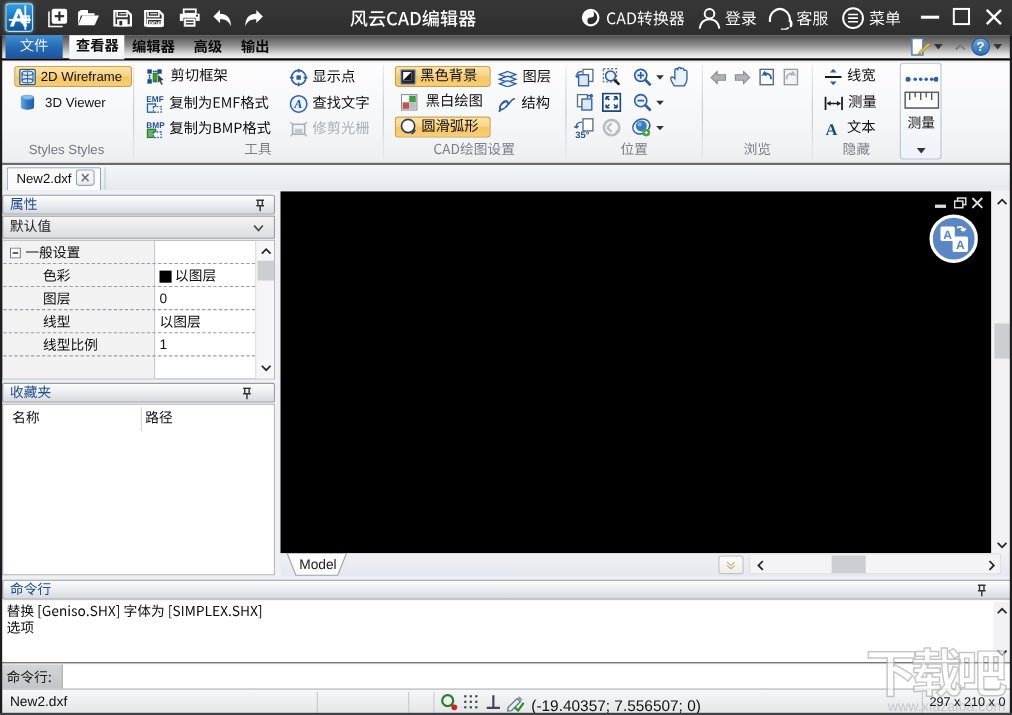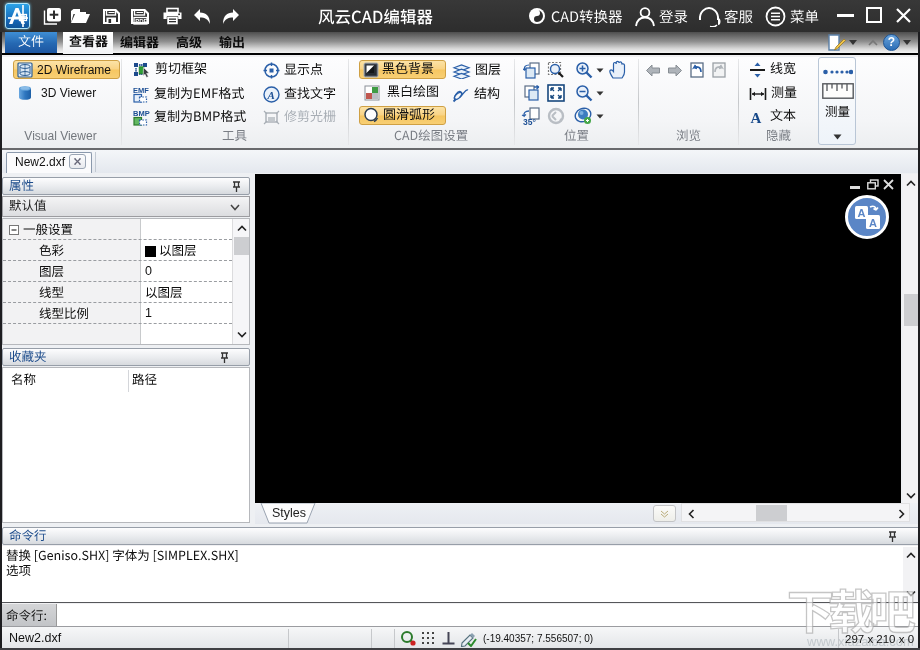--- a/index.html
+++ b/index.html
@@ -436,21 +436,21 @@
       <path d="M5 1 V8 M10 1 V5.5 M15 1 V8 M20 1 V5.5 M25 1 V8" stroke="#55585c" stroke-width="1.3"></path>
     </svg>
     <div class="abs" style="left:0;top:47px;width:100%;text-align:center;"><svg width="25" height="15" viewBox="0 0 25 15" style="display:inline-block;vertical-align:top;overflow:visible">
           <path transform="translate(0 11)" d="M6.1 -1.2C6.7 -0.5 7.5 0.4 7.8 0.9L8.4 0.5C8.1 -0.1 7.3 -0.9 6.7 -1.5ZM3.9 -9.8V-1.9H4.6V-9.1H7.4V-2.0H8.1V-9.8ZM10.8 -10.3V-0.1C10.8 0.1 10.8 0.2 10.6 0.2C10.4 0.2 9.8 0.2 9.2 0.2C9.3 0.4 9.4 0.8 9.4 1.0C10.3 1.0 10.9 0.9 11.2 0.8C11.5 0.7 11.6 0.4 11.6 -0.1V-10.3ZM9.1 -9.4V-1.9H9.9V-9.4ZM5.6 -8.2V-3.7C5.6 -2.2 5.3 -0.7 3.2 0.4C3.4 0.5 3.6 0.8 3.7 1.0C6.0 -0.2 6.3 -2.1 6.3 -3.7V-8.2ZM1.0 -9.7C1.7 -9.3 2.6 -8.7 3.0 -8.3L3.6 -9.1C3.2 -9.5 2.2 -10.0 1.6 -10.4ZM0.5 -6.3C1.2 -5.9 2.1 -5.4 2.5 -5.0L3.1 -5.8C2.6 -6.1 1.7 -6.7 1.0 -7.0ZM0.7 0.3 1.6 0.8C2.1 -0.3 2.7 -1.9 3.2 -3.2L2.4 -3.7C1.9 -2.2 1.2 -0.6 0.7 0.3Z M15.6 -8.3H21.8V-7.6H15.6ZM15.6 -9.5H21.8V-8.9H15.6ZM14.7 -10.1V-7.1H22.8V-10.1ZM13.2 -6.5V-5.8H24.4V-6.5ZM15.4 -3.4H18.3V-2.7H15.4ZM19.2 -3.4H22.2V-2.7H19.2ZM15.4 -4.7H18.3V-4.0H15.4ZM19.2 -4.7H22.2V-4.0H19.2ZM13.1 -0.0V0.7H24.4V-0.0H19.2V-0.8H23.4V-1.4H19.2V-2.1H23.1V-5.2H14.5V-2.1H18.3V-1.4H14.1V-0.8H18.3V-0.0Z" fill="#111111"></path>
         </svg></div>
     <svg class="abs" style="left:14px;top:76px" width="9" height="6" viewBox="0 0 9 6">
         <path d="M0.5 0.5 H8.5 L4.5 5.5 Z" fill="#333"></path>
       </svg>
   </div>
 
-  <div class="abs" style="left:0;top:72px;width:121px;text-align:center;font-size:12px;color:#73777d;">Visual Viewer</div>
+  <div class="abs" style="left:0;top:72px;width:121px;text-align:center;font-size:12px;color:#73777d;">Styles Styles</div>
   <div class="abs" style="left:121px;top:72px;width:227px;text-align:center;"><svg width="25" height="15" viewBox="0 0 25 15" style="display:inline-block;vertical-align:top;overflow:visible">
         <path transform="translate(0 11)" d="M0.7 -0.9V0.0H11.9V-0.9H6.7V-8.1H11.2V-9.1H1.3V-8.1H5.7V-0.9Z M20.1 -1.1C21.5 -0.4 22.9 0.4 23.8 1.0L24.5 0.3C23.6 -0.3 22.1 -1.1 20.7 -1.7ZM16.6 -1.7C15.8 -1.0 14.3 -0.2 13.0 0.3C13.2 0.5 13.5 0.8 13.7 1.0C14.9 0.5 16.5 -0.3 17.5 -1.1ZM15.2 -9.9V-2.6H13.2V-1.8H24.4V-2.6H22.5V-9.9ZM16.1 -2.6V-3.8H21.6V-2.6ZM16.1 -7.3H21.6V-6.3H16.1ZM16.1 -8.1V-9.1H21.6V-8.1ZM16.1 -5.6H21.6V-4.5H16.1Z" fill="#7a7e85"></path>
       </svg></div>
   <div class="abs" style="left:348px;top:72px;width:166px;text-align:center;"><svg width="75" height="15" viewBox="0 0 75 15" style="display:inline-block;vertical-align:top;overflow:visible">
         <path transform="translate(0 11)" d="M4.7 0.2C5.9 0.2 6.8 -0.3 7.5 -1.2L6.9 -1.9C6.3 -1.2 5.6 -0.9 4.8 -0.9C3.0 -0.9 1.9 -2.3 1.9 -4.6C1.9 -6.9 3.1 -8.3 4.8 -8.3C5.6 -8.3 6.2 -8.0 6.7 -7.5L7.3 -8.2C6.8 -8.8 5.9 -9.3 4.8 -9.3C2.5 -9.3 0.7 -7.5 0.7 -4.6C0.7 -1.6 2.4 0.2 4.7 0.2Z M8.0 0.0H9.2L10.1 -2.8H13.4L14.3 0.0H15.5L12.4 -9.2H11.1ZM10.4 -3.7 10.8 -5.1C11.1 -6.2 11.4 -7.2 11.7 -8.2H11.8C12.1 -7.2 12.4 -6.2 12.7 -5.1L13.1 -3.7Z M16.8 0.0H19.2C21.9 0.0 23.4 -1.7 23.4 -4.6C23.4 -7.5 21.9 -9.2 19.1 -9.2H16.8ZM18.0 -1.0V-8.2H19.0C21.2 -8.2 22.2 -6.9 22.2 -4.6C22.2 -2.3 21.2 -1.0 19.0 -1.0Z M24.7 -0.7 24.9 0.2C25.9 -0.2 27.3 -0.7 28.7 -1.2L28.5 -2.0C27.1 -1.5 25.6 -1.0 24.7 -0.7ZM30.2 -6.3V-5.5H34.5V-6.3ZM24.9 -5.3C25.1 -5.4 25.3 -5.4 26.6 -5.6C26.2 -4.9 25.7 -4.2 25.5 -4.0C25.2 -3.5 24.9 -3.2 24.7 -3.2C24.8 -2.9 24.9 -2.5 25.0 -2.3C25.2 -2.4 25.6 -2.6 28.5 -3.3C28.5 -3.5 28.5 -3.9 28.5 -4.1L26.3 -3.6C27.2 -4.7 28.0 -6.1 28.7 -7.4L27.9 -7.9C27.6 -7.4 27.4 -6.9 27.1 -6.4L25.8 -6.3C26.5 -7.4 27.2 -8.8 27.7 -10.2L26.8 -10.5C26.3 -9.0 25.5 -7.4 25.2 -7.0C25.0 -6.5 24.8 -6.2 24.6 -6.2C24.7 -5.9 24.8 -5.5 24.9 -5.3ZM29.1 0.7C29.4 0.6 29.9 0.5 34.5 0.0C34.7 0.4 34.9 0.7 35.0 1.0L35.8 0.6C35.5 -0.2 34.6 -1.5 33.9 -2.4L33.1 -2.1C33.5 -1.7 33.8 -1.2 34.1 -0.7L30.5 -0.4C31.0 -1.2 31.8 -2.5 32.2 -3.3H35.7V-4.2H29.1V-3.3H31.2C30.8 -2.5 29.8 -0.9 29.5 -0.5C29.3 -0.3 29.0 -0.2 28.8 -0.2C28.9 0.0 29.0 0.5 29.1 0.7ZM32.1 -10.5C31.4 -8.8 30.1 -7.3 28.6 -6.4C28.7 -6.1 29.0 -5.7 29.1 -5.5C30.3 -6.3 31.4 -7.6 32.3 -9.0C33.2 -7.8 34.5 -6.5 35.6 -5.7C35.7 -5.9 35.9 -6.3 36.1 -6.5C34.9 -7.3 33.5 -8.6 32.7 -9.8L33.0 -10.3Z M41.4 -3.5C42.4 -3.3 43.6 -2.8 44.3 -2.5L44.7 -3.1C44.0 -3.5 42.8 -3.9 41.8 -4.1ZM40.1 -1.9C41.8 -1.7 44.0 -1.2 45.2 -0.8L45.6 -1.5C44.4 -1.9 42.2 -2.4 40.5 -2.5ZM37.7 -10.0V1.0H38.6V0.5H47.2V1.0H48.1V-10.0ZM38.6 -0.4V-9.1H47.2V-0.4ZM41.8 -8.8C41.2 -7.8 40.1 -6.9 39.1 -6.2C39.3 -6.1 39.6 -5.8 39.7 -5.7C40.1 -5.9 40.5 -6.2 40.9 -6.5C41.3 -6.1 41.7 -5.8 42.2 -5.4C41.2 -4.9 40.0 -4.5 38.8 -4.3C39.0 -4.2 39.2 -3.8 39.3 -3.6C40.5 -3.9 41.8 -4.3 43.0 -5.0C44.1 -4.4 45.2 -4.0 46.4 -3.7C46.5 -3.9 46.8 -4.2 47.0 -4.4C45.9 -4.6 44.8 -5.0 43.8 -5.4C44.7 -6.0 45.5 -6.7 46.0 -7.6L45.5 -7.9L45.4 -7.9H42.1C42.3 -8.1 42.5 -8.3 42.6 -8.6ZM41.4 -7.0 41.5 -7.1H44.7C44.3 -6.6 43.7 -6.2 43.0 -5.8C42.4 -6.2 41.8 -6.6 41.4 -7.0Z M50.7 -9.7C51.4 -9.1 52.2 -8.3 52.6 -7.7L53.2 -8.4C52.8 -8.9 52.0 -9.7 51.3 -10.3ZM49.7 -6.6V-5.7H51.5V-1.2C51.5 -0.6 51.1 -0.2 50.8 -0.1C51.0 0.1 51.3 0.5 51.4 0.8C51.5 0.5 51.9 0.2 54.1 -1.4C54.0 -1.6 53.8 -1.9 53.8 -2.2L52.4 -1.2V-6.6ZM55.3 -10.1V-8.7C55.3 -7.7 55.0 -6.7 53.4 -6.0C53.6 -5.8 53.9 -5.4 54.0 -5.2C55.8 -6.1 56.2 -7.5 56.2 -8.6V-9.2H58.4V-7.2C58.4 -6.2 58.6 -5.9 59.5 -5.9C59.6 -5.9 60.2 -5.9 60.4 -5.9C60.6 -5.9 60.9 -5.9 61.1 -5.9C61.0 -6.1 61.0 -6.5 61.0 -6.7C60.8 -6.7 60.6 -6.7 60.4 -6.7C60.2 -6.7 59.7 -6.7 59.5 -6.7C59.3 -6.7 59.3 -6.8 59.3 -7.2V-10.1ZM59.2 -4.1C58.8 -3.1 58.1 -2.3 57.3 -1.6C56.4 -2.3 55.8 -3.1 55.3 -4.1ZM54.0 -5.0V-4.1H54.6L54.4 -4.0C54.9 -2.9 55.7 -1.9 56.5 -1.1C55.6 -0.5 54.5 -0.1 53.4 0.2C53.6 0.4 53.8 0.8 53.9 1.0C55.1 0.7 56.2 0.2 57.3 -0.5C58.2 0.2 59.3 0.7 60.6 1.0C60.8 0.8 61.0 0.4 61.2 0.2C60.0 -0.1 58.9 -0.5 58.0 -1.1C59.1 -2.0 59.9 -3.2 60.4 -4.8L59.9 -5.0L59.7 -5.0Z M69.8 -9.3H71.9V-8.2H69.8ZM66.9 -9.3H69.0V-8.2H66.9ZM64.0 -9.3H66.0V-8.2H64.0ZM64.0 -5.3V-0.1H62.4V0.6H73.5V-0.1H71.8V-5.3H67.9L68.0 -6.1H73.2V-6.8H68.2L68.3 -7.5H72.9V-10.0H63.1V-7.5H67.3L67.2 -6.8H62.5V-6.1H67.1L67.0 -5.3ZM65.0 -0.1V-0.9H70.8V-0.1ZM65.0 -3.4H70.8V-2.7H65.0ZM65.0 -4.0V-4.7H70.8V-4.0ZM65.0 -2.1H70.8V-1.4H65.0Z" fill="#7a7e85"></path>
       </svg></div>
   <div class="abs" style="left:514px;top:72px;width:124px;text-align:center;"><svg width="25" height="15" viewBox="0 0 25 15" style="display:inline-block;vertical-align:top;overflow:visible">
         <path transform="translate(0 11)" d="M4.6 -8.2V-7.3H11.4V-8.2ZM5.4 -6.4C5.8 -4.6 6.2 -2.3 6.3 -1.0L7.2 -1.3C7.1 -2.6 6.7 -4.8 6.3 -6.6ZM7.1 -10.4C7.4 -9.7 7.6 -8.9 7.7 -8.4L8.7 -8.6C8.5 -9.2 8.2 -10.0 8.0 -10.6ZM4.1 -0.4V0.5H11.9V-0.4H9.3C9.8 -2.1 10.3 -4.6 10.7 -6.5L9.7 -6.7C9.5 -4.8 9.0 -2.1 8.5 -0.4ZM3.6 -10.5C2.9 -8.6 1.7 -6.7 0.5 -5.5C0.6 -5.2 0.9 -4.8 1.0 -4.5C1.4 -5.0 1.9 -5.5 2.2 -6.1V1.0H3.2V-7.5C3.7 -8.4 4.1 -9.3 4.5 -10.2Z M20.6 -9.3H22.8V-8.2H20.6ZM17.7 -9.3H19.8V-8.2H17.7ZM14.9 -9.3H16.9V-8.2H14.9ZM14.9 -5.3V-0.1H13.2V0.6H24.3V-0.1H22.6V-5.3H18.7L18.9 -6.1H24.0V-6.8H19.0L19.1 -7.5H23.7V-10.0H14.0V-7.5H18.2L18.1 -6.8H13.3V-6.1H17.9L17.8 -5.3ZM15.8 -0.1V-0.9H21.7V-0.1ZM15.8 -3.4H21.7V-2.7H15.8ZM15.8 -4.0V-4.7H21.7V-4.0ZM15.8 -2.1H21.7V-1.4H15.8Z" fill="#7a7e85"></path>
       </svg></div>
   <div class="abs" style="left:638px;top:72px;width:100px;text-align:center;"><svg width="25" height="15" viewBox="0 0 25 15" style="display:inline-block;vertical-align:top;overflow:visible">
@@ -596,21 +596,21 @@
     <svg class="abs" style="left:3px;top:318px" width="10" height="7" viewBox="0 0 10 7">
         <path d="M1 1.5 L5 5.5 L9 1.5" fill="none" stroke="#222" stroke-width="1.6"></path>
       </svg>
   </div>
 
   <div class="abs" id="modelstrip" style="left:255px;top:330px;width:665px;height:21px;background:linear-gradient(#eef0f4,#e5e8ee);">
 
     <svg class="abs" style="left:5px;top:0" width="62" height="21" viewBox="0 0 62 21">
       <path d="M1 0 H55 L47 20 H9 Z" fill="#fcfcfd" stroke="#9aa3b0" stroke-width="1"></path>
     </svg>
-    <div class="abs" style="left:17px;top:3px;font-size:12.5px;color:#222;">Styles</div>
+    <div class="abs" style="left:17px;top:3px;font-size:12.5px;color:#222;">Model</div>
 
     <div class="abs" style="left:398px;top:2px;width:23px;height:17px;border:1px solid #c3c4c6;border-radius:3px;background:linear-gradient(#fbfbf9,#eeeee9);">
       <svg style="margin:4px auto 0 6px" width="9" height="8" viewBox="0 0 9 8">
           <path d="M1 1 L4.5 4 L8 1 M1 4 L4.5 7 L8 4" fill="none" stroke="#b9ac7a" stroke-width="1"></path>
         </svg>
     </div>
     <div class="abs" style="left:427px;top:2px;width:1px;height:17px;border-left:1px dotted #a7a7a7;"></div>
 
     <div class="abs" style="left:426px;top:0;width:229px;height:19px;background:#f4f4f6;border:1px solid #e0e0e2;">
       <svg class="abs" style="left:6px;top:5px" width="7" height="10" viewBox="0 0 7 10">
@@ -681,21 +681,21 @@
     </g>
   </svg>
   <svg class="abs" style="left:441px;top:4px" width="15" height="15" viewBox="0 0 15 15">
     <path d="M7.5 1 V12 M1.5 12.5 H13.5" stroke="#445" stroke-width="2"></path>
   </svg>
   <svg class="abs" style="left:460px;top:3px" width="18" height="17" viewBox="0 0 18 17">
     <path d="M2 13 L10 5 L13 8 L5 16 L1.5 16.5 Z" fill="#e8eef4" stroke="#55707c" stroke-width="1.1"></path>
     <path d="M10 5 L12 3 L15 6 L13 8 Z" fill="#8aa0b0"></path>
     <path d="M8 13 L11 16 L16 9" fill="none" stroke="#2c8a2c" stroke-width="2"></path>
   </svg>
-  <div class="abs" style="left:483px;top:6px;font-size:10px;color:#111;white-space:nowrap;">(-19.40357; 7.556507; 0)</div>
+  <div class="abs" style="left:483px;top:6px;font-size:14px;color:#111;white-space:nowrap;">(-19.40357; 7.556507; 0)</div>
   <div class="abs" style="left:845px;top:6px;font-size:11.5px;color:#111;white-space:nowrap;z-index:6;">297 x 210 x 0</div>
 </div>
 
 <div class="abs" style="left:787px;top:588px;"><svg width="123" height="55" viewBox="0 0 123 55" style="display:inline-block;vertical-align:top;overflow:visible">
       <path transform="translate(0 41)" d="M2.4 -36.5V-30.8H19.5V4.1H25.6V-18.4C30.4 -15.7 35.7 -12.2 38.4 -9.7L42.6 -14.9C39.0 -17.9 31.7 -21.9 26.6 -24.5L25.6 -23.3V-30.8H44.6V-36.5Z M75.5 -36.9C77.4 -34.9 79.8 -32.1 80.7 -30.2L85.1 -33.0C84.0 -34.9 81.5 -37.6 79.6 -39.5ZM43.5 -5.2 43.9 -0.1 55.3 -1.1V4.0H60.5V-1.6L67.8 -2.3L67.9 -6.8L60.5 -6.3V-8.9H67.1L67.1 -13.6H60.5V-16.4H55.3V-13.6H50.9C51.7 -14.8 52.5 -16.0 53.3 -17.4H67.7V-21.8H55.7L57.0 -24.4L53.4 -25.3H69.1C69.5 -18.1 70.3 -11.6 71.7 -6.5C69.6 -3.7 67.1 -1.3 64.3 0.7C65.7 1.6 67.3 3.3 68.1 4.6C70.2 3.0 72.1 1.1 73.8 -0.9C75.4 2.0 77.5 3.8 80.3 3.8C84.2 3.8 85.8 1.8 86.6 -5.5C85.3 -6.0 83.4 -7.2 82.3 -8.5C82.1 -3.5 81.6 -1.6 80.7 -1.6C79.5 -1.6 78.3 -3.1 77.5 -5.8C80.4 -10.5 82.7 -15.9 84.4 -21.9L79.4 -23.3C78.5 -19.7 77.2 -16.3 75.7 -13.2C75.2 -16.7 74.7 -20.9 74.5 -25.3H85.9V-29.7H74.3C74.2 -33.0 74.2 -36.4 74.3 -39.9H68.7C68.7 -36.4 68.8 -33.0 68.9 -29.7H58.7V-32.4H66.4V-36.8H58.7V-39.9H53.3V-36.8H45.4V-32.4H53.3V-29.7H43.1V-25.3H51.3C50.9 -24.1 50.4 -22.9 49.9 -21.8H43.7V-17.4H47.8C47.2 -16.5 46.8 -15.8 46.5 -15.5C45.7 -14.2 45.0 -13.3 44.1 -13.2C44.7 -11.8 45.5 -9.3 45.8 -8.2C46.2 -8.6 47.9 -8.9 49.7 -8.9H55.3V-5.9Z M84.9 -35.9V-3.9H90.0V-8.1H98.9V-35.9ZM90.0 -30.7H93.8V-13.3H90.0ZM107.4 -32.0H111.2V-19.0H107.4ZM101.9 -37.1V-5.0C101.9 1.8 103.8 3.5 110.0 3.5C111.5 3.5 118.3 3.5 119.9 3.5C125.3 3.5 127.0 1.1 127.7 -5.5C126.2 -5.8 123.9 -6.7 122.7 -7.7C122.3 -2.8 121.8 -1.7 119.4 -1.7C117.9 -1.7 111.9 -1.7 110.6 -1.7C107.8 -1.7 107.4 -2.1 107.4 -5.0V-13.9H120.3V-11.1H125.8V-37.1ZM120.3 -19.0H116.3V-32.0H120.3Z" fill="rgba(255,255,255,0.6)" stroke="rgba(162,162,162,0.62)" stroke-width="1.3"></path>
     </svg></div>
 <div class="abs" style="left:807px;top:634px;font-size:13px;color:rgba(186,192,198,0.8);">www.xiazaiba.com</div>
 
 <div class="abs" style="left:0;top:32px;width:2px;height:618px;background:#1d1d20;z-index:30;"></div>
 <div class="abs" style="left:918px;top:32px;width:2px;height:618px;background:#1d1d20;z-index:30;"></div>

